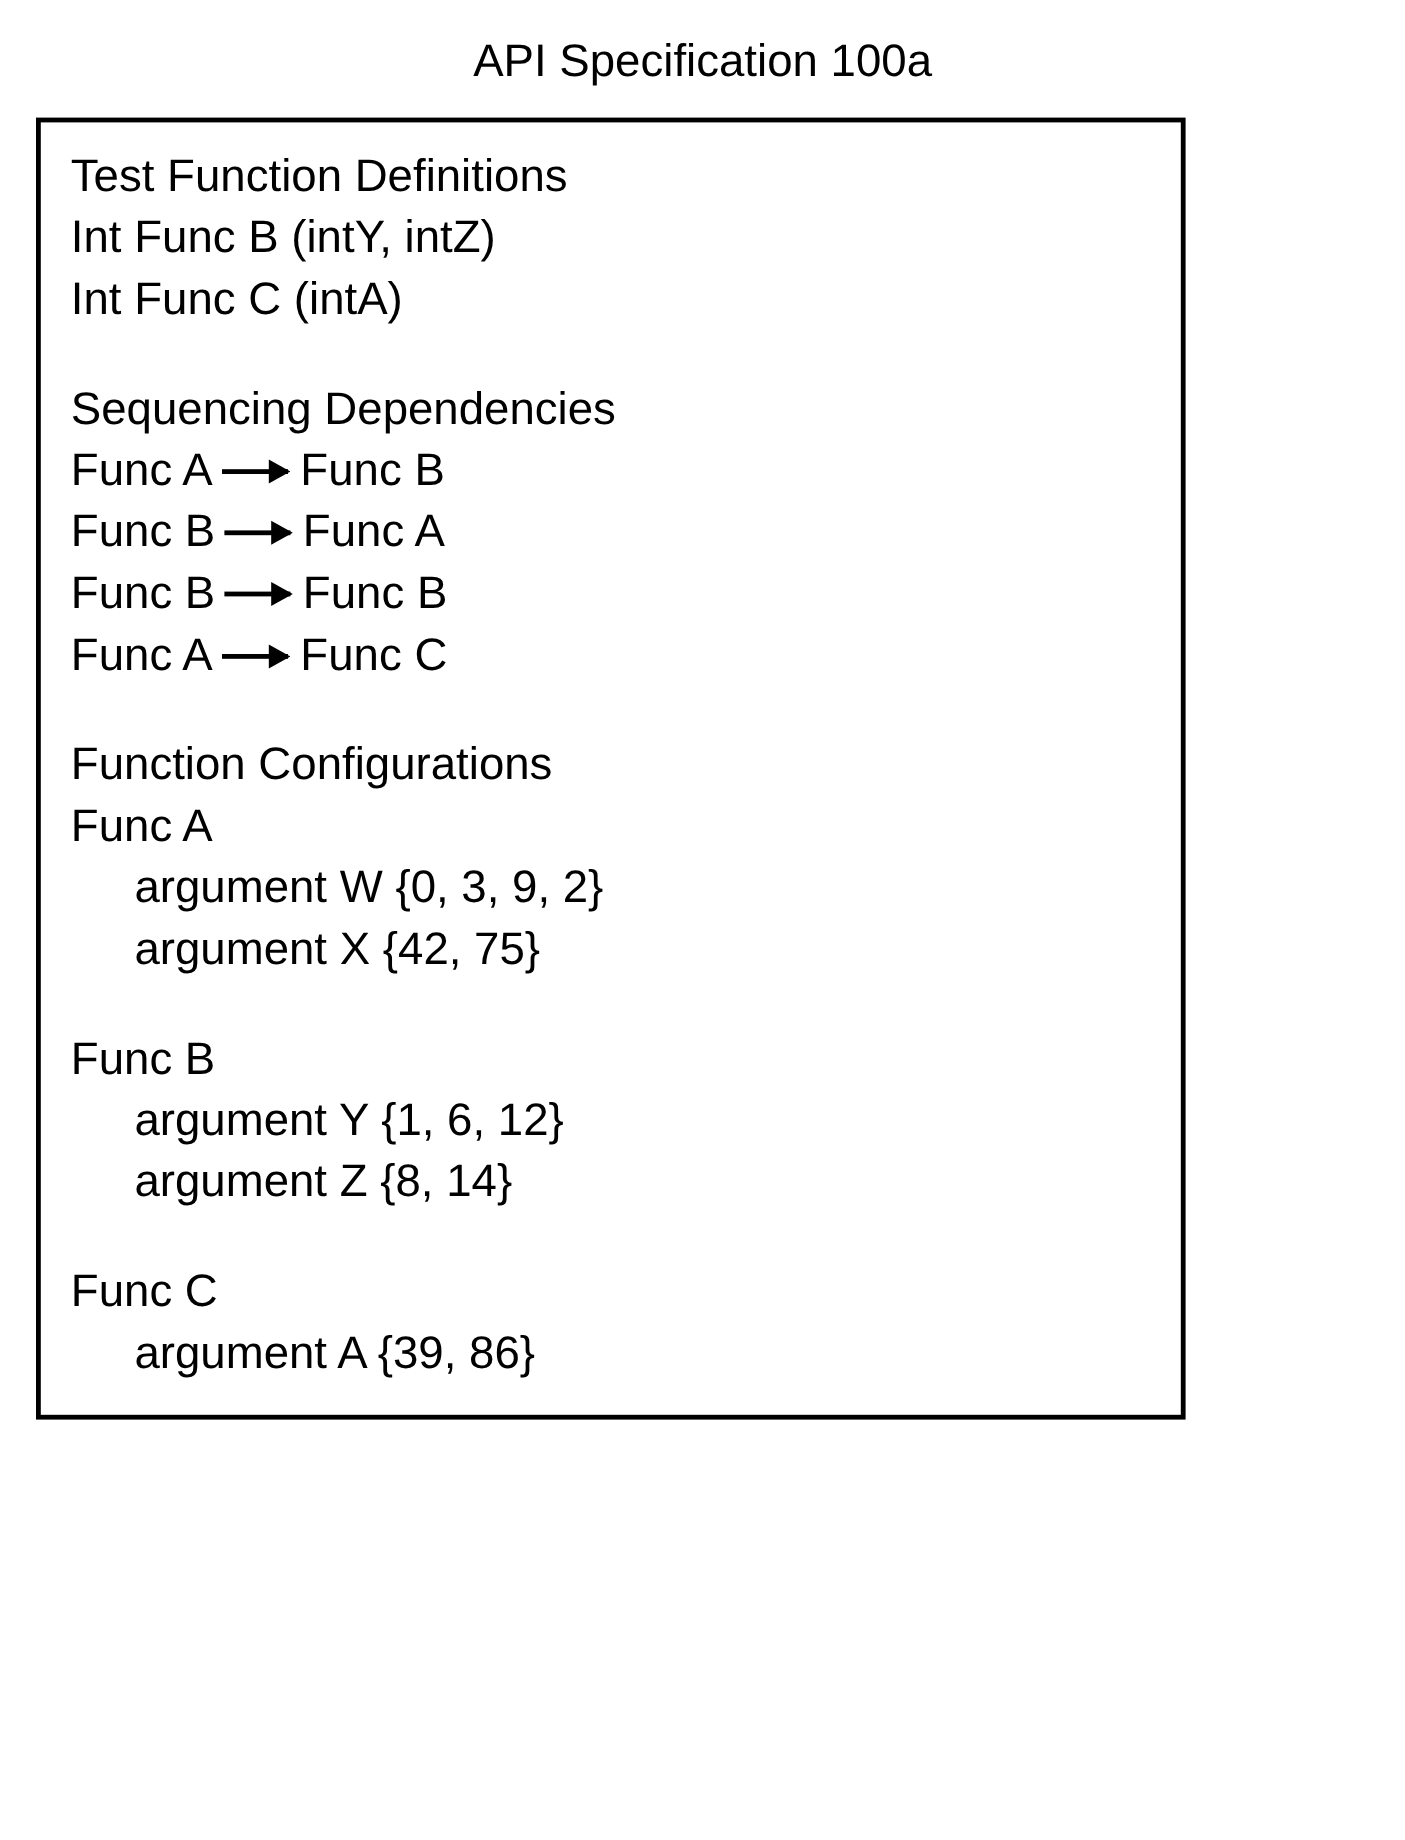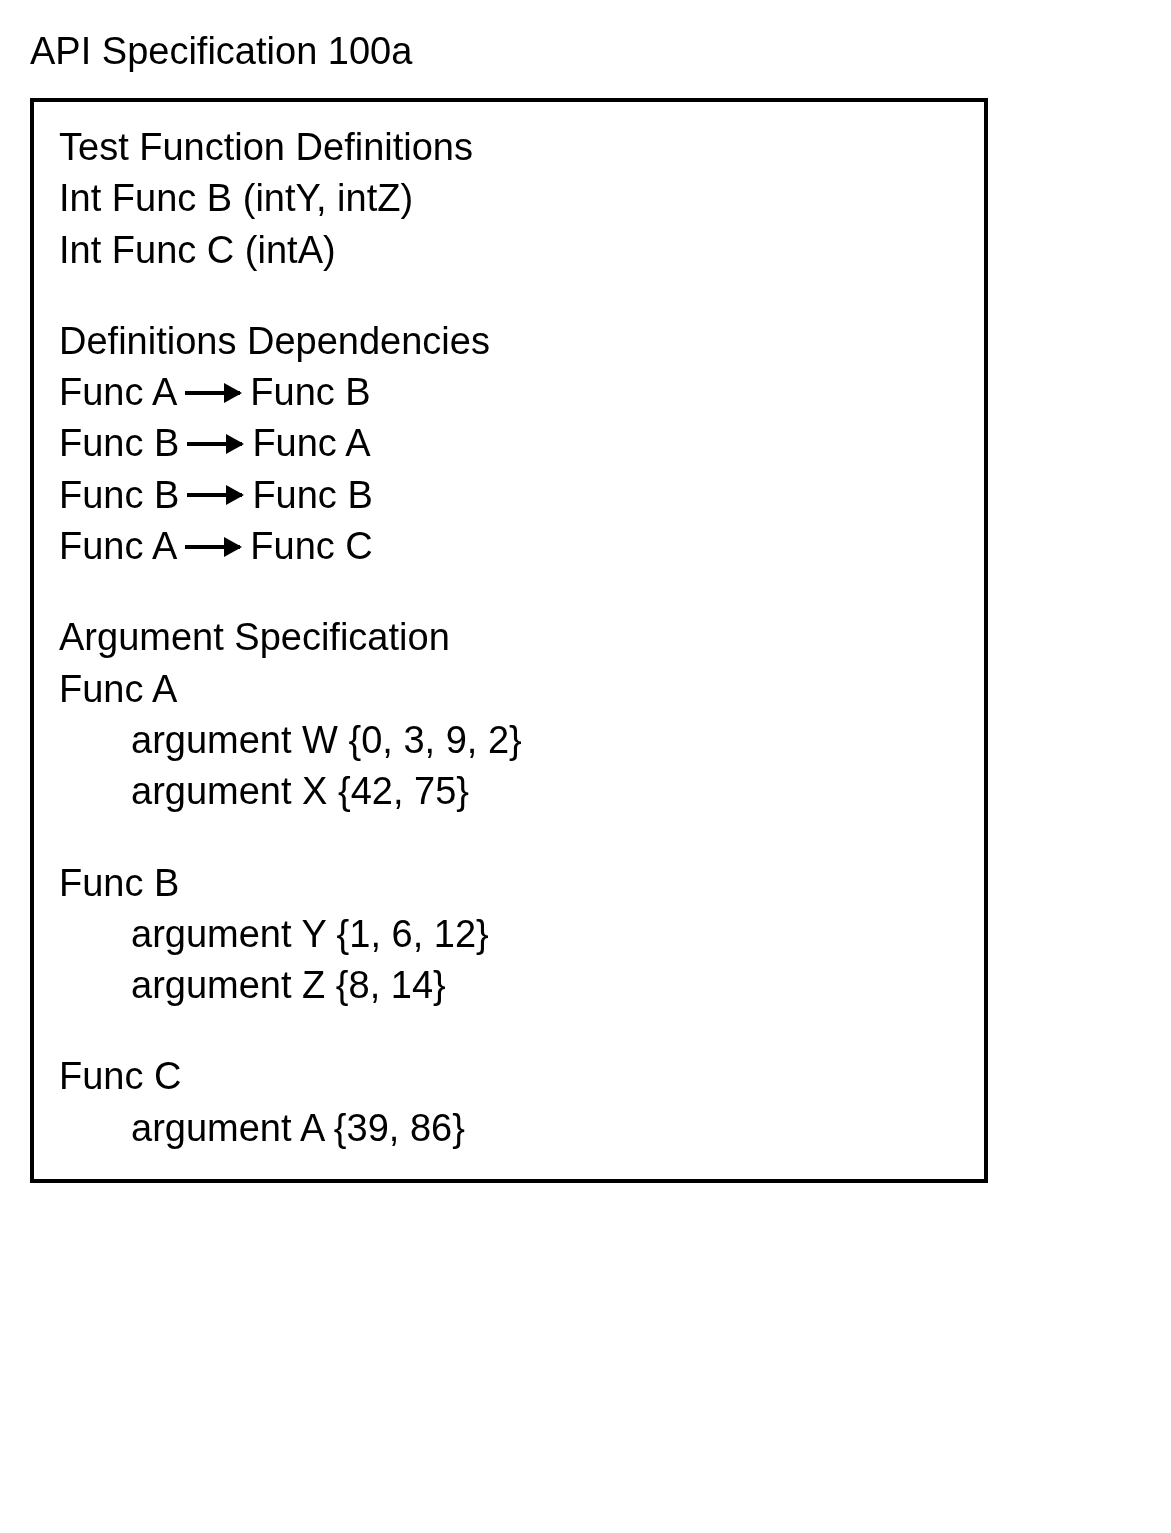--- a/index.html
+++ b/index.html
@@ -2,42 +2,42 @@
 <html><head>
   <meta charset="utf-8">
   <style>
     body {
       margin: 0;
       padding: 30px;
       font-family: Arial, Helvetica, sans-serif;
       background: #fff;
     }
     .page-title {
-      text-align: left;
+      text-align: center;
       font-size: 38px;
       margin: 0 0 25px 0;
       font-weight: normal;
     }
     .box {
       border: 4px solid #000;
       padding: 20px 25px 25px 25px;
       max-width: 900px;
     }
     .section-heading {
       font-size: 38px;
       margin: 0;
       line-height: 1.35;
     }
     .line {
       font-size: 38px;
       line-height: 1.35;
       margin: 0;
     }
     .indent {
-      margin-left: 72px;
+      margin-left: 53px;
     }
     .spacer {
       height: 40px;
     }
     .dep-row {
       display: flex;
       align-items: center;
       font-size: 38px;
       line-height: 1.35;
     }
@@ -66,21 +66,21 @@
 <div class="page-title">API Specification 100a</div>
 
 <div class="box">
 
   <div class="section-heading">Test Function Definitions</div>
   <div class="line">Int Func B (intY, intZ)</div>
   <div class="line">Int Func C (intA)</div>
 
   <div class="spacer"></div>
 
-  <div class="section-heading">Definitions Dependencies</div>
+  <div class="section-heading">Sequencing Dependencies</div>
 
   <div class="dep-row">
     <span>Func A</span>
     <span class="arrow"></span>
     <span>Func B</span>
   </div>
   <div class="dep-row">
     <span>Func B</span>
     <span class="arrow"></span>
     <span>Func A</span>
@@ -91,21 +91,21 @@
     <span>Func B</span>
   </div>
   <div class="dep-row">
     <span>Func A</span>
     <span class="arrow"></span>
     <span>Func C</span>
   </div>
 
   <div class="spacer"></div>
 
-  <div class="section-heading">Argument Specification</div>
+  <div class="section-heading">Function Configurations</div>
 
   <div class="line">Func A</div>
   <div class="line indent">argument W {0, 3, 9, 2}</div>
   <div class="line indent">argument X {42, 75}</div>
 
   <div class="spacer"></div>
 
   <div class="line">Func B</div>
   <div class="line indent">argument Y {1, 6, 12}</div>
   <div class="line indent">argument Z {8, 14}</div>

